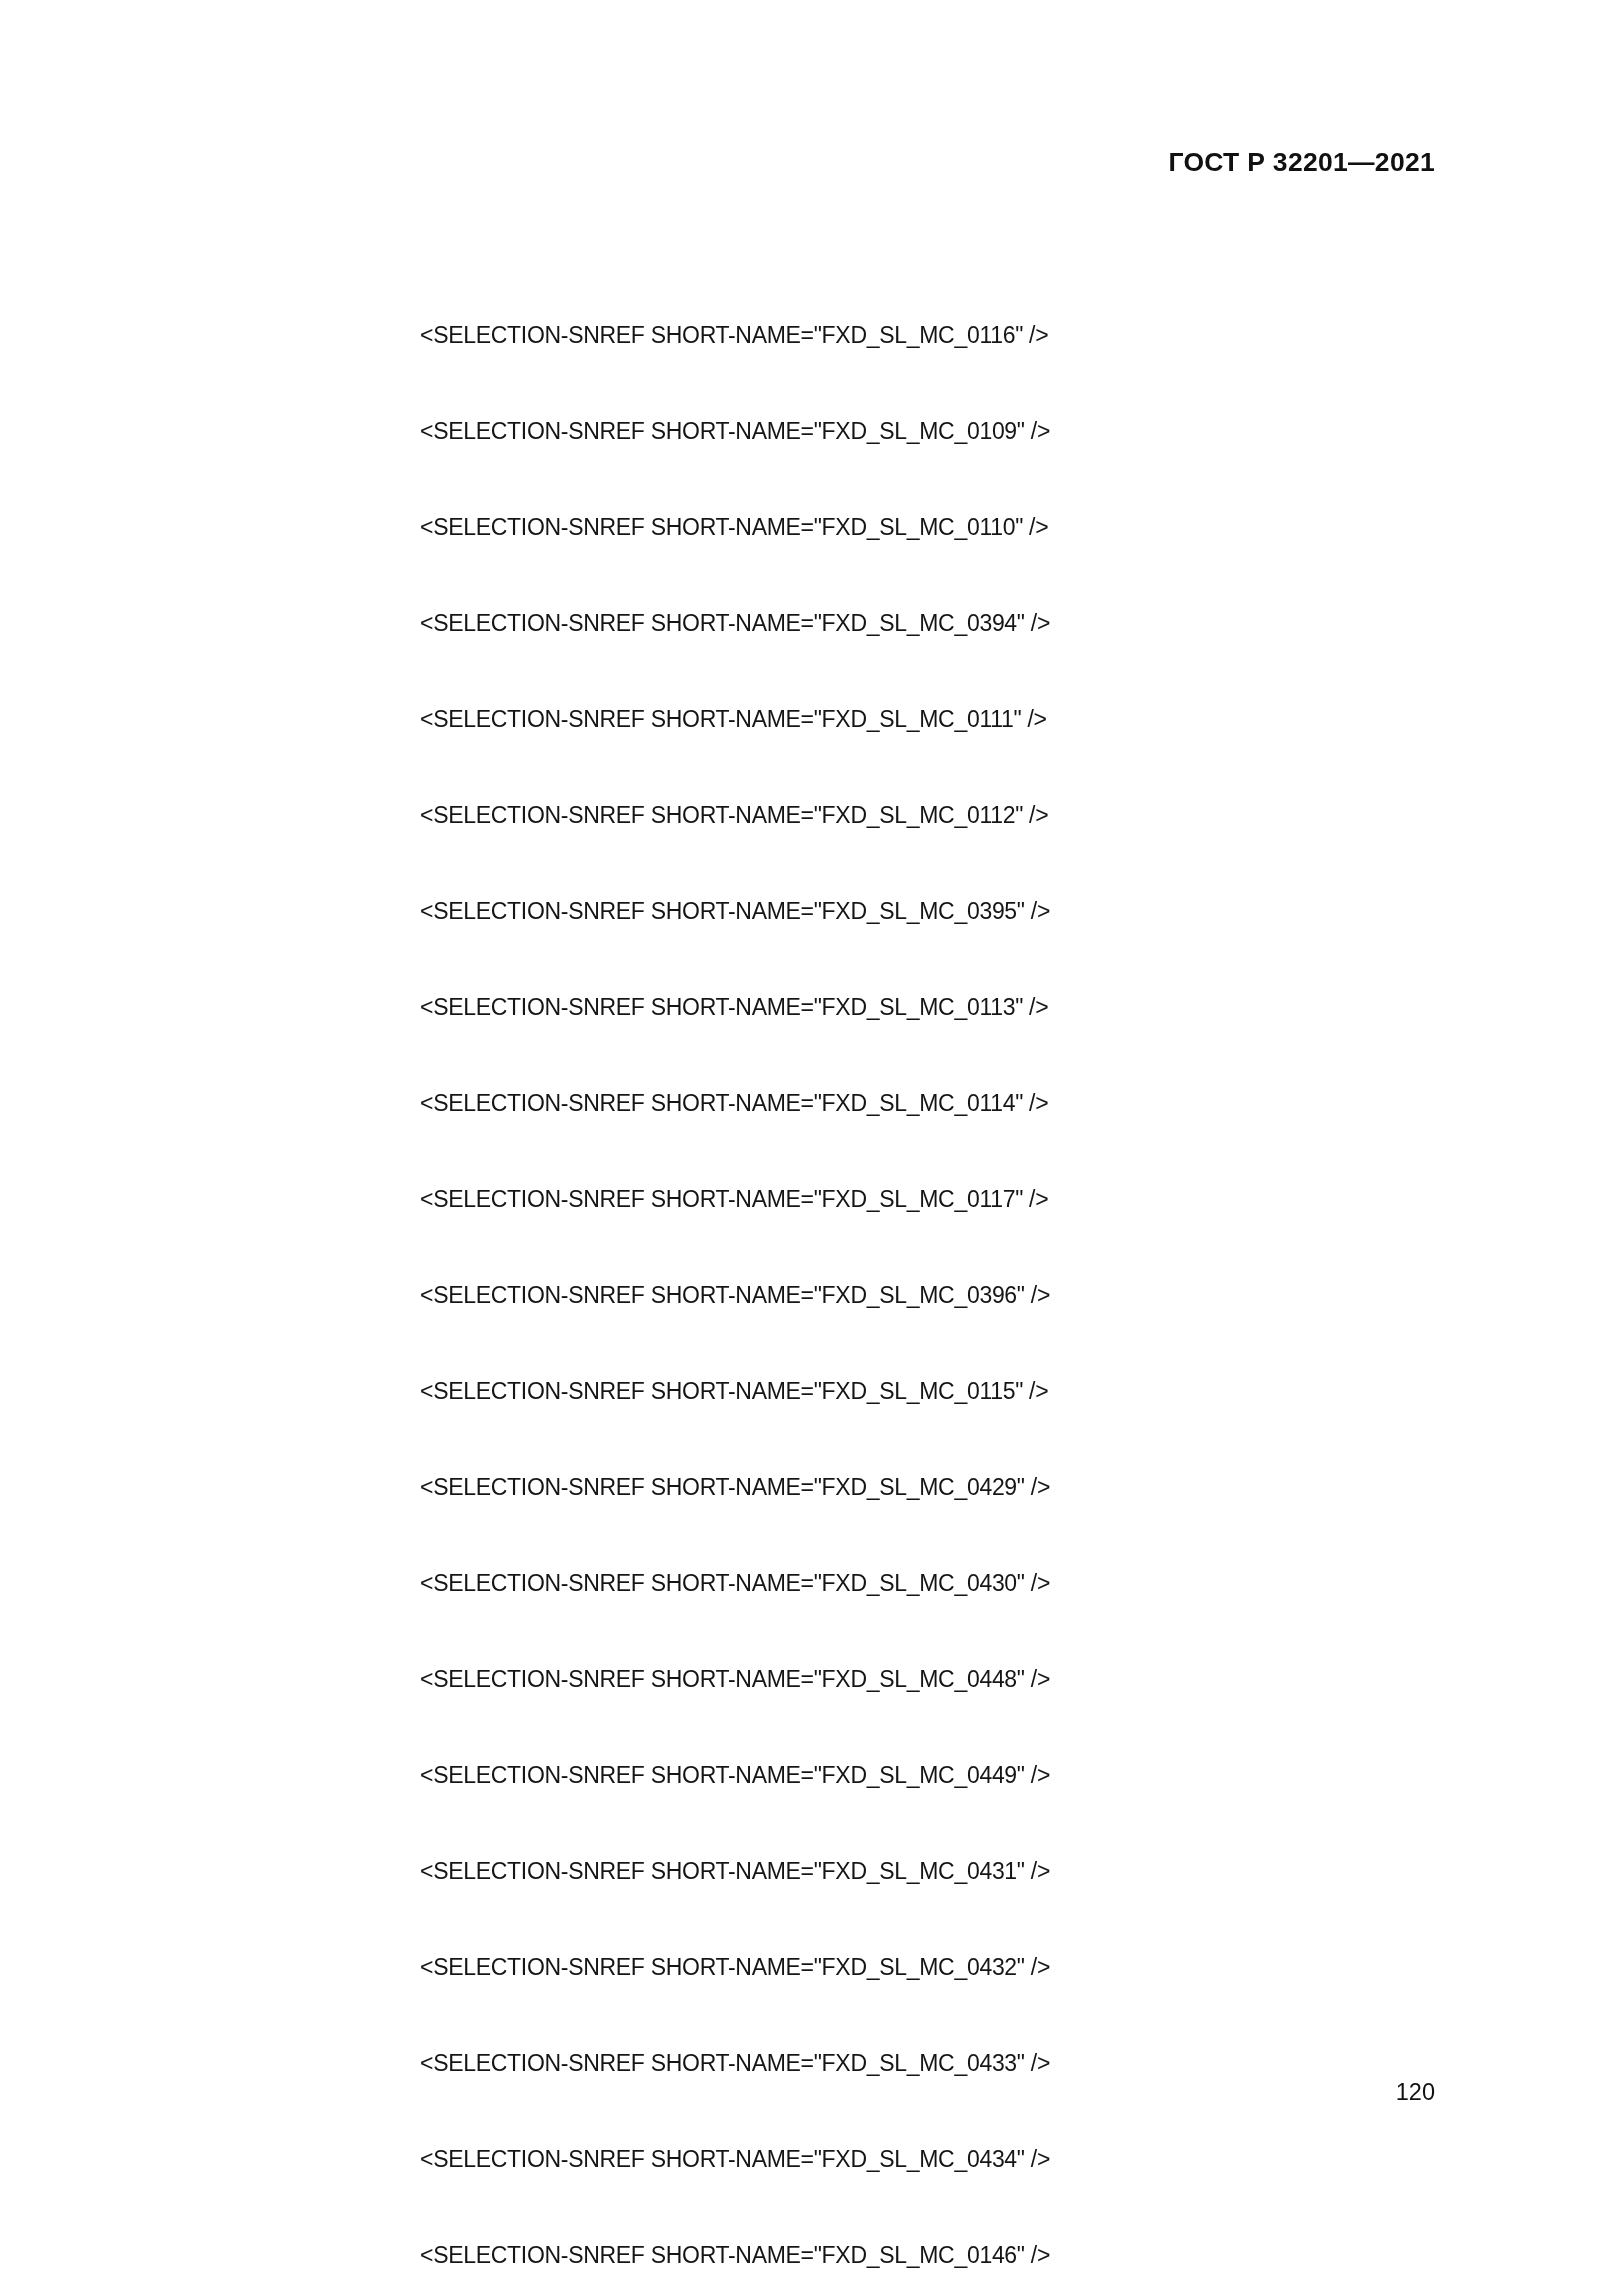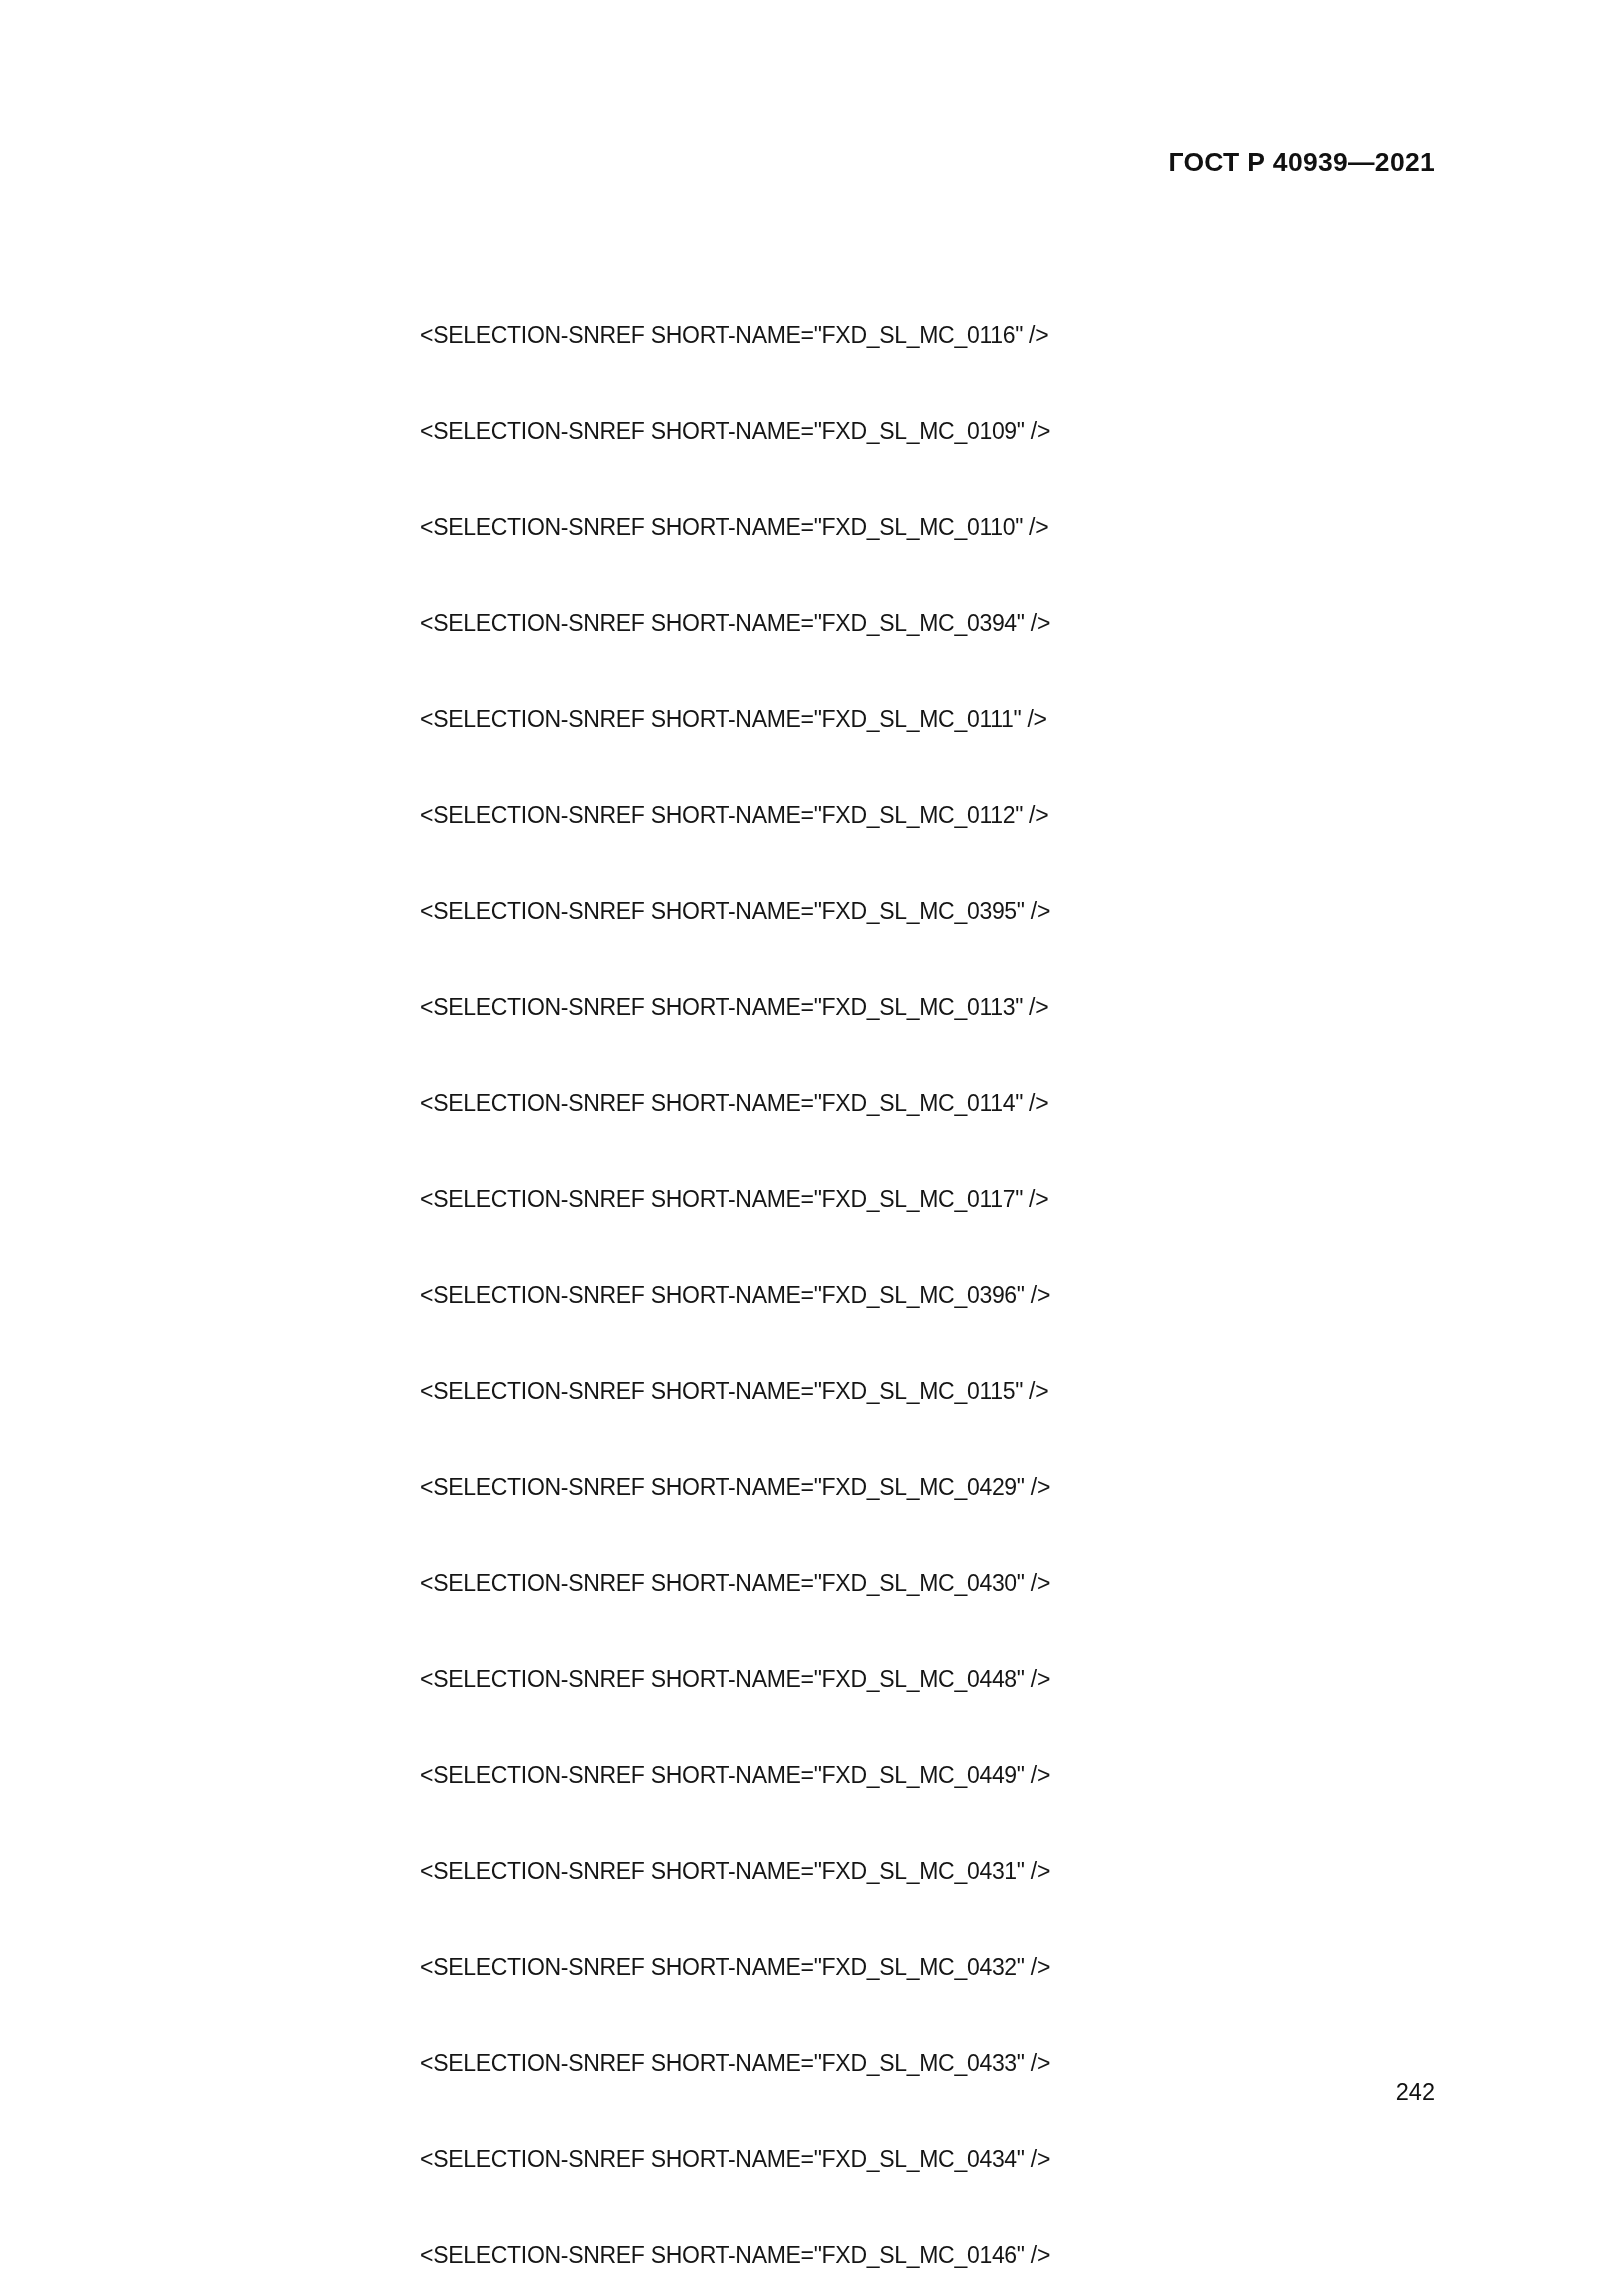--- a/index.html
+++ b/index.html
@@ -43,21 +43,21 @@
       position: absolute;
       top: 2079px;
       right: 186px;
       font-size: 23.5px;
       color: #111;
     }
   </style>
 </head>
 <body>
 
-<div class="page-header">ГОСТ Р 40939—2021</div>
+<div class="page-header">ГОСТ Р 32201—2021</div>
 
 <div class="code-block">
   
   <span class="code-line indent-2">&lt;SELECTION-SNREF SHORT-NAME="FXD_SL_MC_0116" /&gt;</span>
   <span class="code-line indent-2">&lt;SELECTION-SNREF SHORT-NAME="FXD_SL_MC_0109" /&gt;</span>
   <span class="code-line indent-2">&lt;SELECTION-SNREF SHORT-NAME="FXD_SL_MC_0110" /&gt;</span>
   <span class="code-line indent-2">&lt;SELECTION-SNREF SHORT-NAME="FXD_SL_MC_0394" /&gt;</span>
   <span class="code-line indent-2">&lt;SELECTION-SNREF SHORT-NAME="FXD_SL_MC_0111" /&gt;</span>
   <span class="code-line indent-2">&lt;SELECTION-SNREF SHORT-NAME="FXD_SL_MC_0112" /&gt;</span>
   <span class="code-line indent-2">&lt;SELECTION-SNREF SHORT-NAME="FXD_SL_MC_0395" /&gt;</span>
@@ -113,14 +113,14 @@
   
   
   
 
   
   
   
   
 </div>
 
-<div class="page-number">242</div>
+<div class="page-number">120</div>
 
 
 </body></html>

